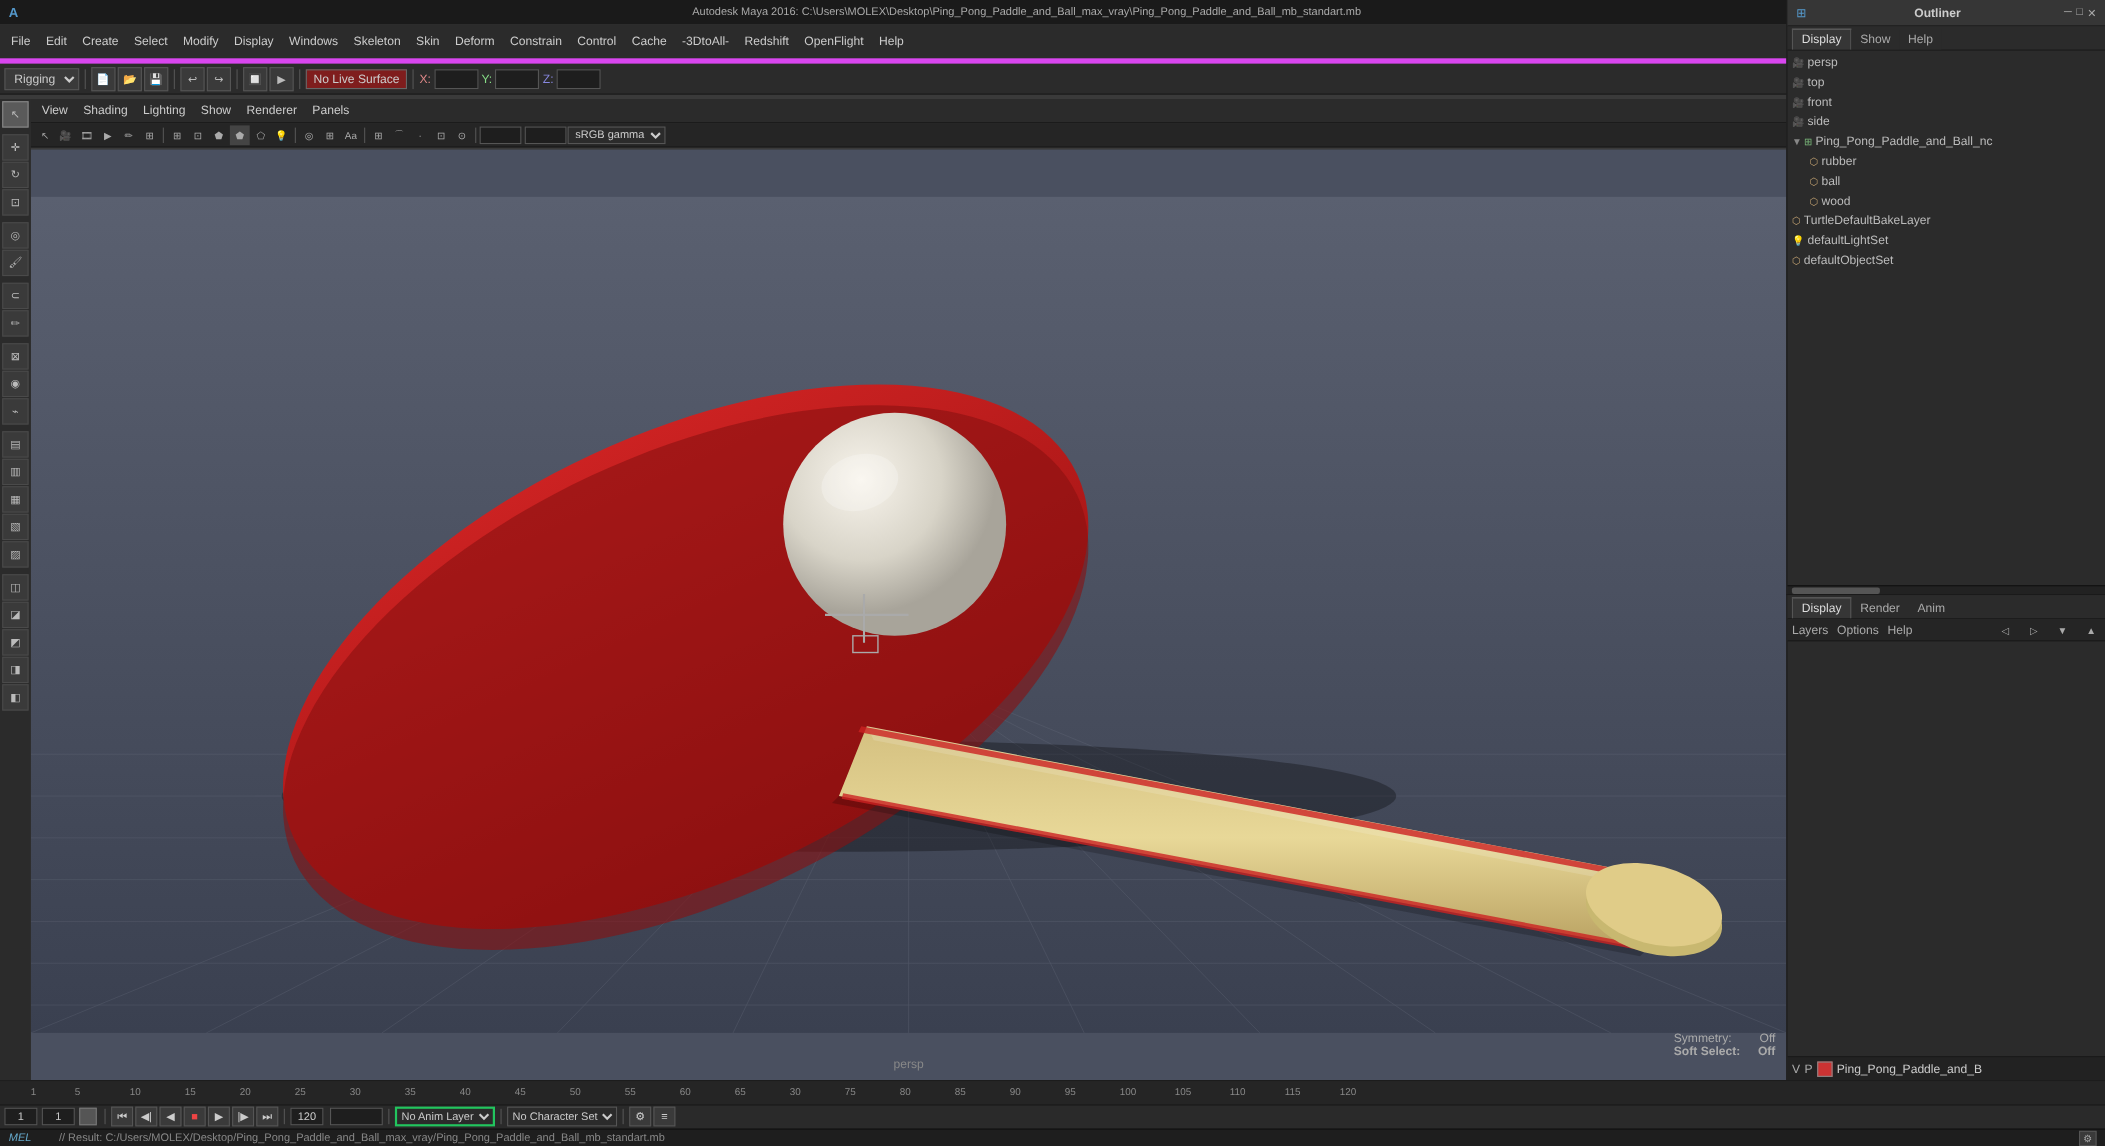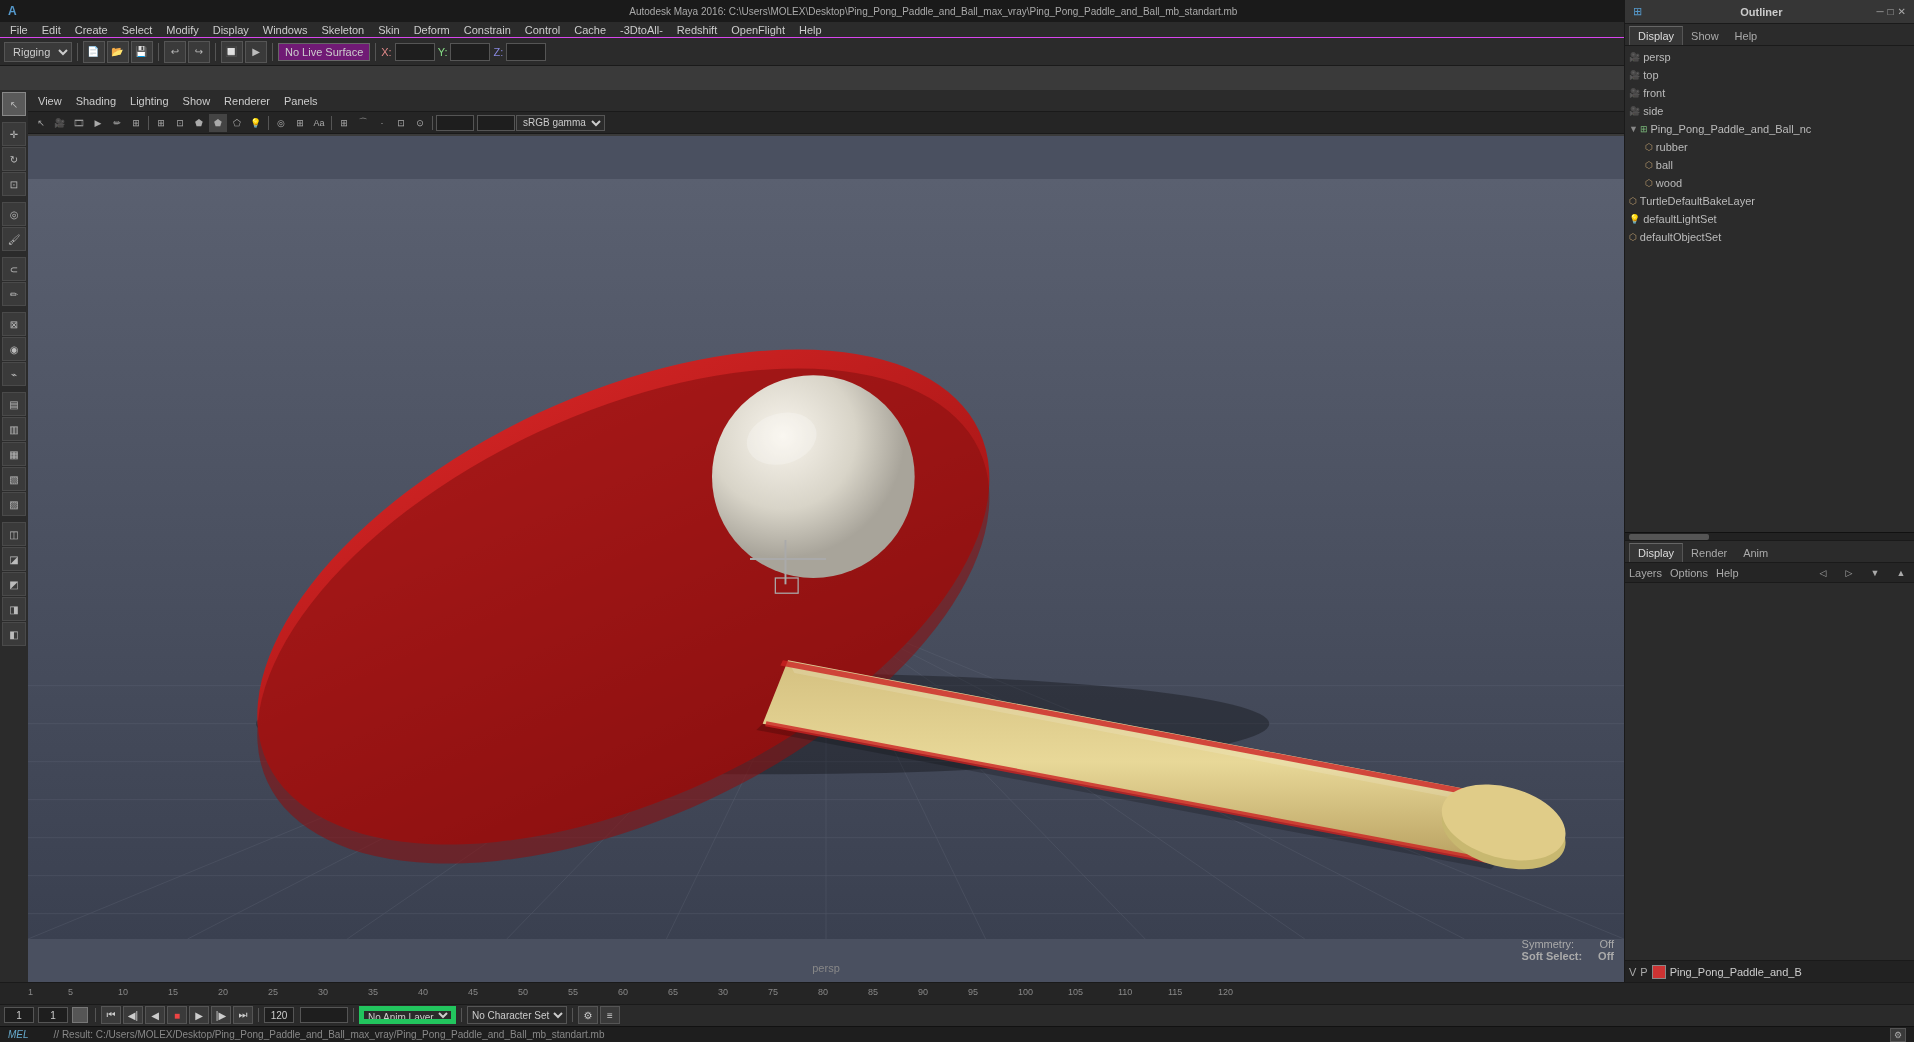--- a/index.html
+++ b/index.html
@@ -14,27 +14,27 @@
       justify-content: space-between;
       padding: 0 8px;
       color: #aaa;
       font-size: 11px;
     }
     #titlebar-controls { display: flex; gap: 4px; }
     .title-btn { width: 16px; height: 14px; background: #555; border: none; cursor: pointer; color: #ccc; font-size: 10px; display: flex; align-items: center; justify-content: center; }
 
     
     #menubar {
-      height: 16px;
+      height: 36px;
       background: #2b2b2b;
       display: flex;
       align-items: center;
       padding: 0 4px;
       gap: 2px;
-      border-bottom: 1px solid #d946ef;
+      border-bottom: 5px solid #d946ef;
     }
     .menu-item {
       padding: 2px 6px;
       color: #ccc;
       cursor: pointer;
       font-size: 11px;
     }
 
     
     #toolbar1 {
@@ -59,21 +59,21 @@
     .toolbar-dropdown {
       height: 20px;
       background: #3a3a3a;
       border: 1px solid #555;
       color: #ccc;
       font-size: 11px;
       padding: 0 4px;
       cursor: pointer;
     }
     .no-live-surface {
-      background: #701a75;
+      background: #7f1d1d;
       border: 1px solid #666;
       color: #ccc;
       padding: 2px 6px;
       font-size: 11px;
       cursor: pointer;
     }
     .xyz-input {
       width: 40px; height: 18px;
       background: #1e1e1e;
       border: 1px solid #555;
@@ -757,21 +757,21 @@
     <button class="tc-btn">◀|</button>
     <button class="tc-btn">◀</button>
     <button class="tc-btn" style="color:#ee4444;">■</button>
     <button class="tc-btn">▶</button>
     <button class="tc-btn">|▶</button>
     <button class="tc-btn">⏭</button>
     <div class="tc-separator"></div>
     <input class="tc-input" value="120" style="">
     <input class="tc-input" value="200" style="margin-left: 4px; padding-left: 46px;">
     <div class="tc-separator"></div>
-    <select style="height:18px;background:#2b2b2b;border:5px solid #22c55e;color:#ccc;font-size:10px;">
+    <select style="height:18px;background:#2b2b2b;border:2px solid #22c55e;color:#ccc;font-size:10px;">
       <option>No Anim Layer</option>
     </select>
     <div class="tc-separator"></div>
     <select style="height:18px;background:#2b2b2b;border:1px solid #555;color:#ccc;font-size:10px;">
       <option>No Character Set</option>
     </select>
     <div class="tc-separator"></div>
     <button class="tc-btn">⚙</button>
     <button class="tc-btn">≡</button>
   </div>

